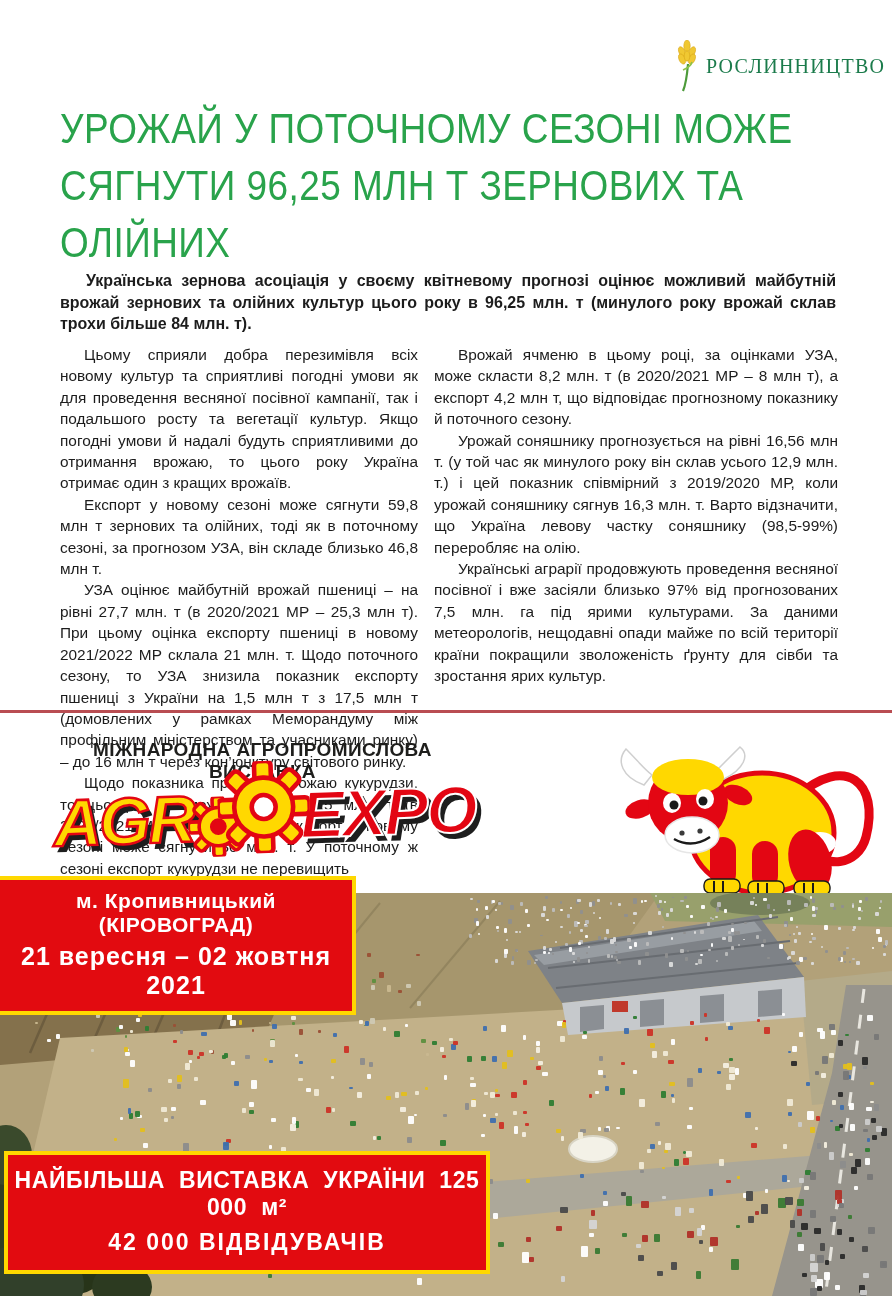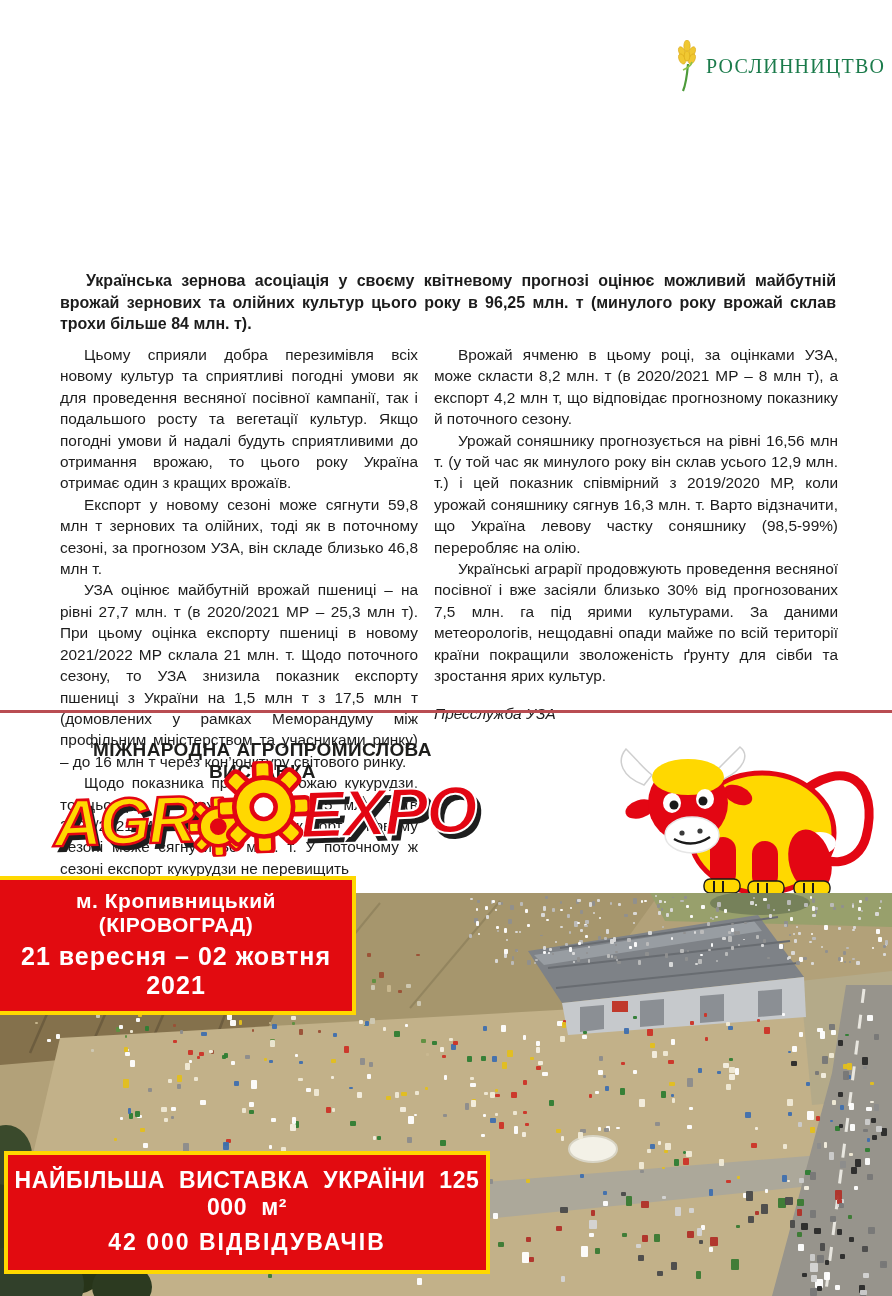--- a/index.html
+++ b/index.html
@@ -78,35 +78,39 @@
         <ellipse cx="18" cy="12" rx="3" ry="5.6" transform="rotate(24 18 12)"></ellipse>
         <ellipse cx="8" cy="19" rx="3" ry="5.4" transform="rotate(-24 8 19)"></ellipse>
         <ellipse cx="18" cy="19" rx="3" ry="5.4" transform="rotate(24 18 19)"></ellipse>
         <ellipse cx="13" cy="16" rx="2.8" ry="5.2"></ellipse>
       </g>
       <path d="M9 30 C 14 28, 17 26, 18 22" stroke="#8bc34a" stroke-width="1.6" fill="none"></path>
     </svg>
     <span class="brand-name">РОСЛИННИЦТВО</span>
   </div>
 
+  <div class="headline">
+    <div class="hl-line">УРОЖАЙ У ПОТОЧНОМУ СЕЗОНІ МОЖЕ</div>
+    <div class="hl-line">СЯГНУТИ 96,25 МЛН Т ЗЕРНОВИХ ТА</div>
+    <div class="hl-line">ОЛІЙНИХ</div>
+  </div>
 
   <p class="lead">Українська зернова асоціація у своєму квітневому прогнозі оцінює можливий майбутній врожай зернових та олійних культур цього року в 96,25 млн. т (минулого року врожай склав трохи більше 84 млн. т).</p>
 
   <div class="cols">
     <div class="col col-left">
       <p>Цьому сприяли добра перезимівля всіх новому культур та сприятливі погодні умови як для проведення весняної посівної кампанії, так і подальшого росту та вегетації культур. Якщо погодні умови й надалі будуть сприятливими до отримання врожаю, то цього року Україна отримає один з кращих врожаїв.</p>
       <p>Експорт у новому сезоні може сягнути 59,8 млн т зернових та олійних, тоді як в поточному сезоні, за прогнозом УЗА, він складе близько 46,8 млн т.</p>
       <p>УЗА оцінює майбутній врожай пшениці – на рівні 27,7 млн. т (в 2020/2021 МР – 25,3 млн т). При цьому оцінка експорту пшениці в новому 2021/2022 МР склала 21 млн. т. Щодо поточного сезону, то УЗА знизила показник експорту пшениці з України на 1,5 млн т з 17,5 млн т (домовлених у рамках Меморандуму між профільним міністерством та учасниками ринку) – до 16 млн т через кон’юнктуру світового ринку.</p>
       <p>Щодо показника прогнозу врожаю кукурудзи, то цьогоріч він може скласти 35,5 млн. т (в 2020/2021 МР – 30 млн т), а експорт в новому сезоні може сягнути 30 млн. т. У поточному ж сезоні експорт кукурудзи не перевищить</p>
     </div>
     <div class="col col-right">
       <p>Врожай ячменю в цьому році, за оцінками УЗА, може скласти 8,2 млн. т (в 2020/2021 МР – 8 млн т), а експорт 4,2 млн т, що відповідає прогнозному показнику й поточного сезону.</p>
       <p>Урожай соняшнику прогнозується на рівні 16,56 млн т. (у той час як минулого року він склав усього 12,9 млн. т.) і цей показник співмірний з 2019/2020 МР, коли урожай соняшнику сягнув 16,3 млн. т. Варто відзначити, що Україна левову частку соняшнику (98,5-99%) переробляє на олію.</p>
-      <p>Українські аграрії продовжують проведення весняної посівної і вже засіяли близько 30% від прогнозованих 7,5 млн. га під ярими культурами. За даними метеорологів, нещодавні опади майже по всій території країни покращили зволоженість ґрунту для сівби та зростання ярих культур.</p>
-      <p class="byline">Пресслужба УЗА</p>
+      <p>Українські аграрії продовжують проведення весняної посівної і вже засіяли близько 97% від прогнозованих 7,5 млн. га під ярими культурами. За даними метеорологів, нещодавні опади майже по всій території країни покращили зволоженість ґрунту для сівби та зростання ярих культур.</p>
     </div>
   </div>
 
   <div class="divider"></div>
 
   <div>
 
     <div class="kicker">МІЖНАРОДНА АГРОПРОМИСЛОВА ВИСТАВКА</div>
 
     <div class="agx">

